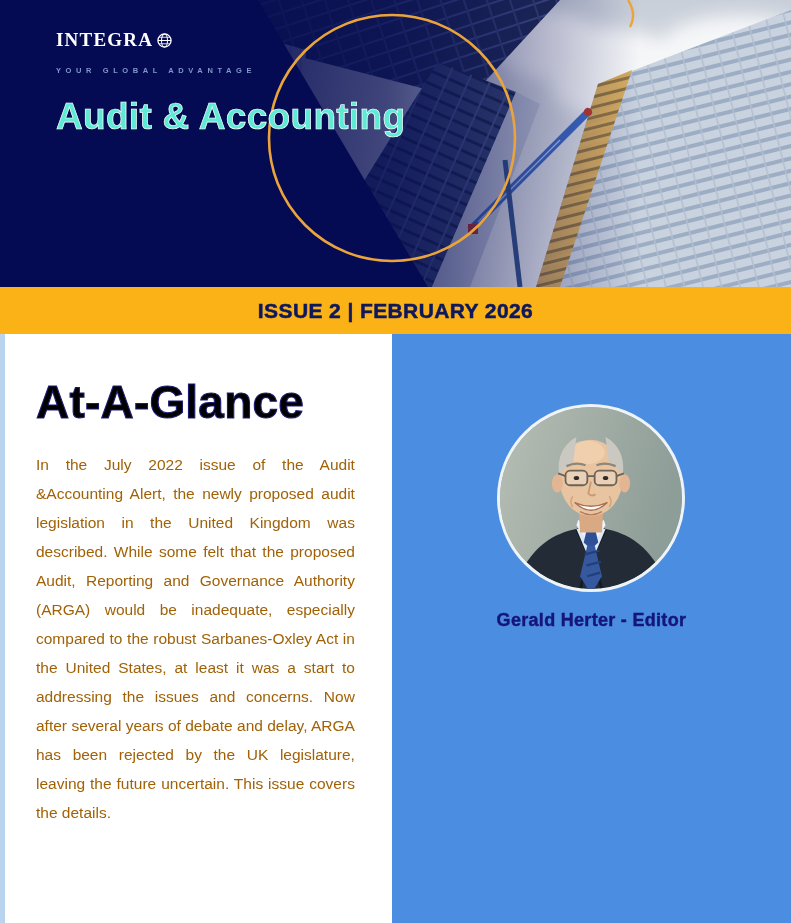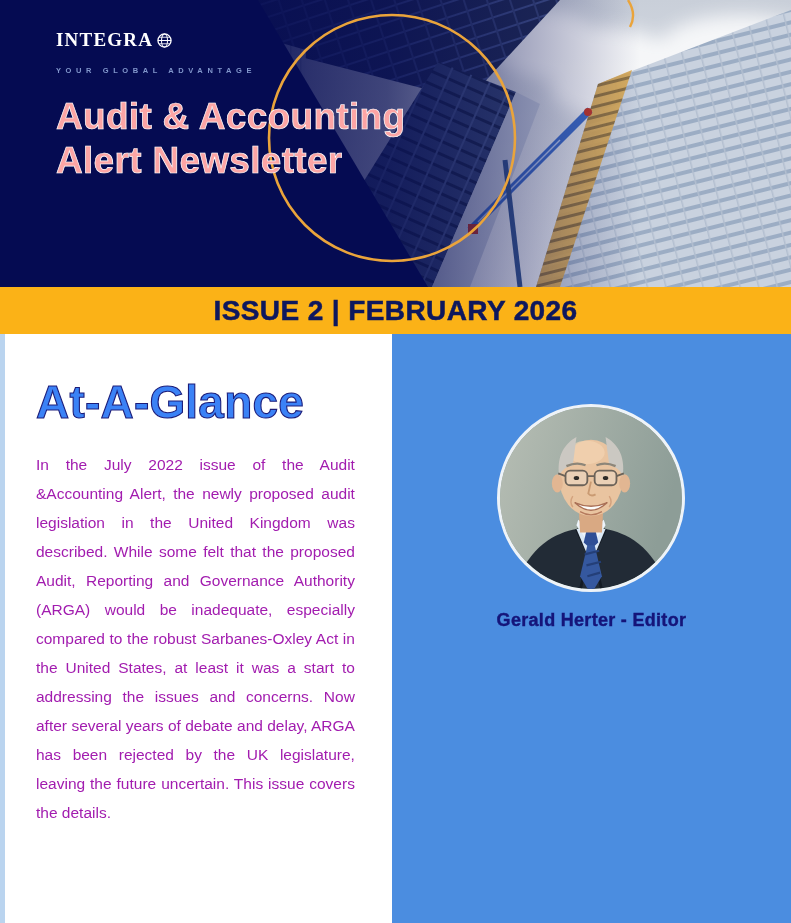--- a/index.html
+++ b/index.html
@@ -11,34 +11,34 @@
   .hero{position:relative;width:791px;height:287px;background:#050b52;overflow:hidden;}
   .hero svg.cityscape{position:absolute;left:0;top:0;}
   .logo-block{position:absolute;left:56px;top:30px;z-index:4;color:#fff;}
   .logo-row{display:flex;align-items:center;gap:4px;
     font-family:"Liberation Serif","DejaVu Serif",serif;
     font-size:19px;font-weight:700;letter-spacing:1.2px;line-height:1;}
   .logo-row .reg{font-size:8px;vertical-align:top;position:relative;top:-6px;letter-spacing:0;}
   .globe{width:15px;height:15px;display:inline-block;}
   .logo-tagline{margin-top:17px;text-align:center;font-size:7.5px;font-weight:bold;
     letter-spacing:4.6px;color:#8297cc;}
-  .hero-title{position:absolute;left:56px;top:95px;z-index:4;color:#fca5a5;
+  .hero-title{position:absolute;left:56px;top:95px;z-index:4;color:#5eead4;
     font-size:37px;font-weight:800;line-height:1.18;letter-spacing:.3px;
     -webkit-text-stroke:.7px #fff;}
   
   .issue-banner{height:47px;background:#fbb217;display:flex;align-items:center;justify-content:center;}
-  .issue-banner .banner-text{font-size:28px;font-weight:800;color:#0e185e;
+  .issue-banner .banner-text{font-size:21px;font-weight:800;color:#0e185e;
     letter-spacing:.4px;-webkit-text-stroke:.5px #0e185e;}
   
   .content{position:relative;display:flex;height:589px;}
   .left-strip{position:absolute;left:0;top:0;bottom:0;width:5px;background:#bad4ef;}
   .left-col{width:399px;box-sizing:border-box;background:#fff;padding:44px 37px 0 36px;}
-  .glance-heading{margin:0 0 24px 0;font-size:46px;font-weight:800;color:#3b82f6;
+  .glance-heading{margin:0 0 24px 0;font-size:46px;font-weight:800;color:#000000;
     letter-spacing:.2px;-webkit-text-stroke:1.1px #1c1c78;line-height:1.05;}
-  .left-col p{margin:0 0 22px 0;font-size:15.5px;line-height:29px;color:#a21caf;
+  .left-col p{margin:0 0 22px 0;font-size:15.5px;line-height:29px;color:#a16207;
     text-align:justify;}
   .right-panel{width:408px;background:#4b8de0;display:flex;flex-direction:column;align-items:center;}
   .portrait-wrap{margin-top:70px;width:182px;height:182px;border-radius:50%;
     border:3px solid #eef3f8;overflow:hidden;background:#9aa8a0;}
   .portrait-wrap svg{display:block;}
   .editor-caption{margin-top:18px;font-size:18px;font-weight:800;color:#15157a;
     letter-spacing:.3px;-webkit-text-stroke:.4px #15157a;}
 </style>
 </head>
 <body>
@@ -128,21 +128,20 @@
             <line x1="2.2" y1="4.5" x2="13.8" y2="4.5" stroke="#fff" stroke-width="0.9"></line>
             <line x1="2.2" y1="11.5" x2="13.8" y2="11.5" stroke="#fff" stroke-width="0.9"></line>
           </svg>
         </span>
       </div>
       <div class="logo-tagline">YOUR GLOBAL ADVANTAGE</div>
     </div>
 
     <div class="hero-title">
       <div>Audit &amp; Accounting</div>
-      <div>Alert Newsletter</div>
     </div>
   </div>
 
   <div class="issue-banner">
     <span class="banner-text">ISSUE 2 | FEBRUARY 2026</span>
   </div>
 
   <div class="content">
     <div class="left-strip"></div>
 

